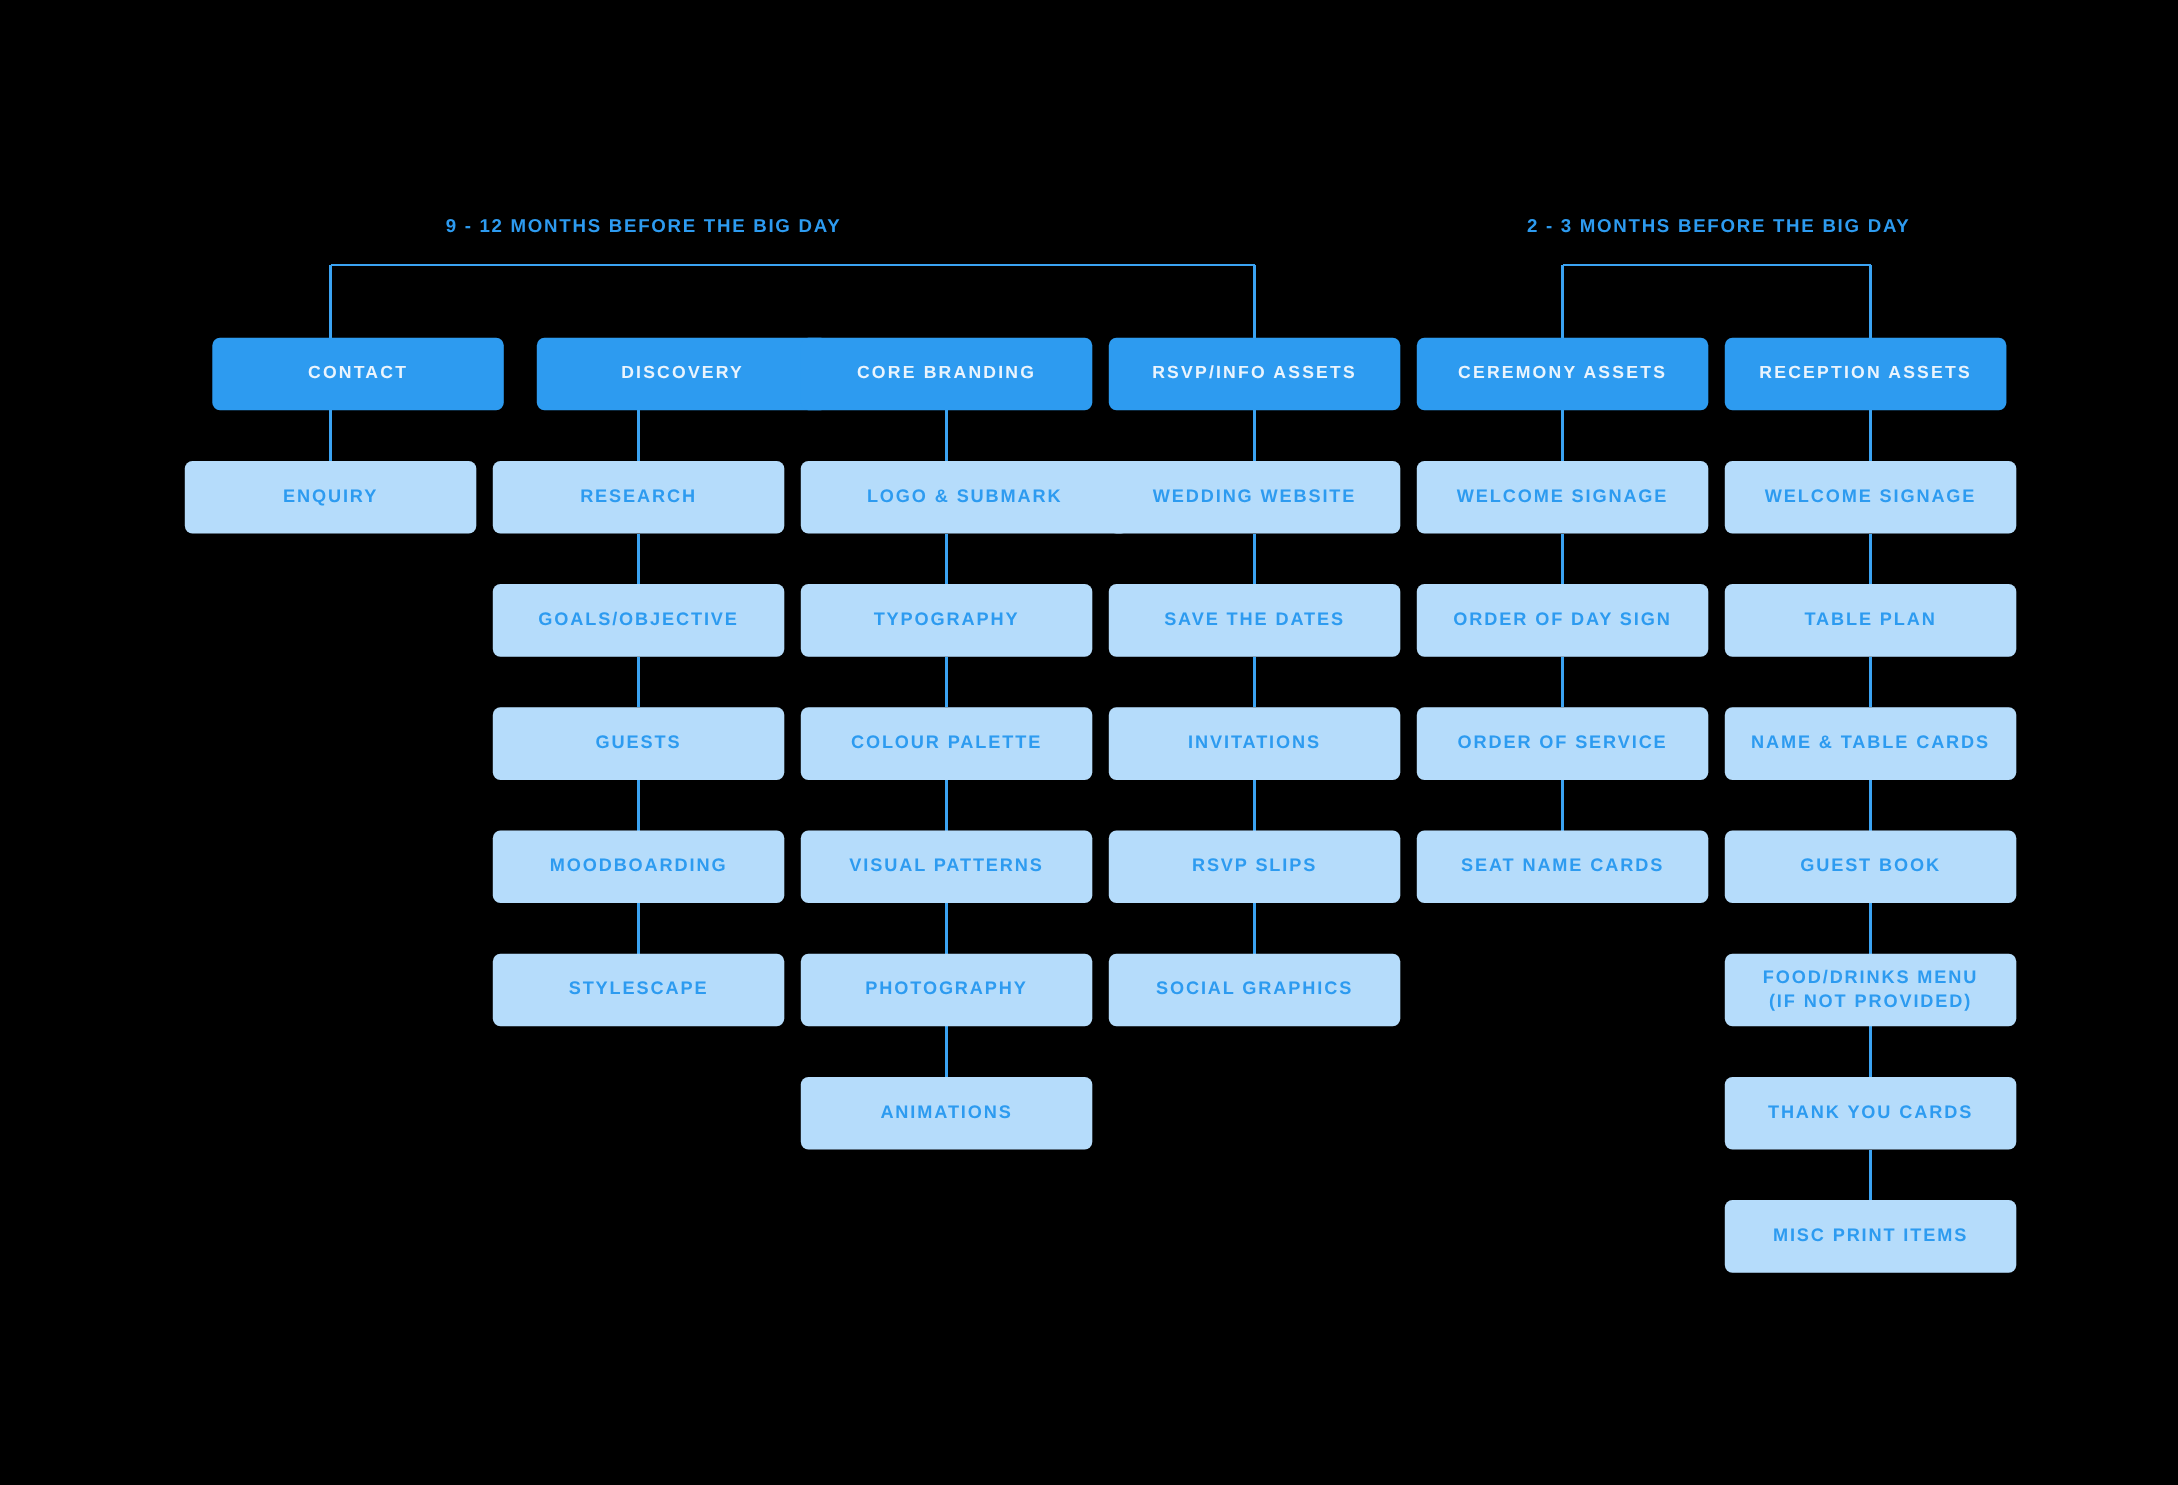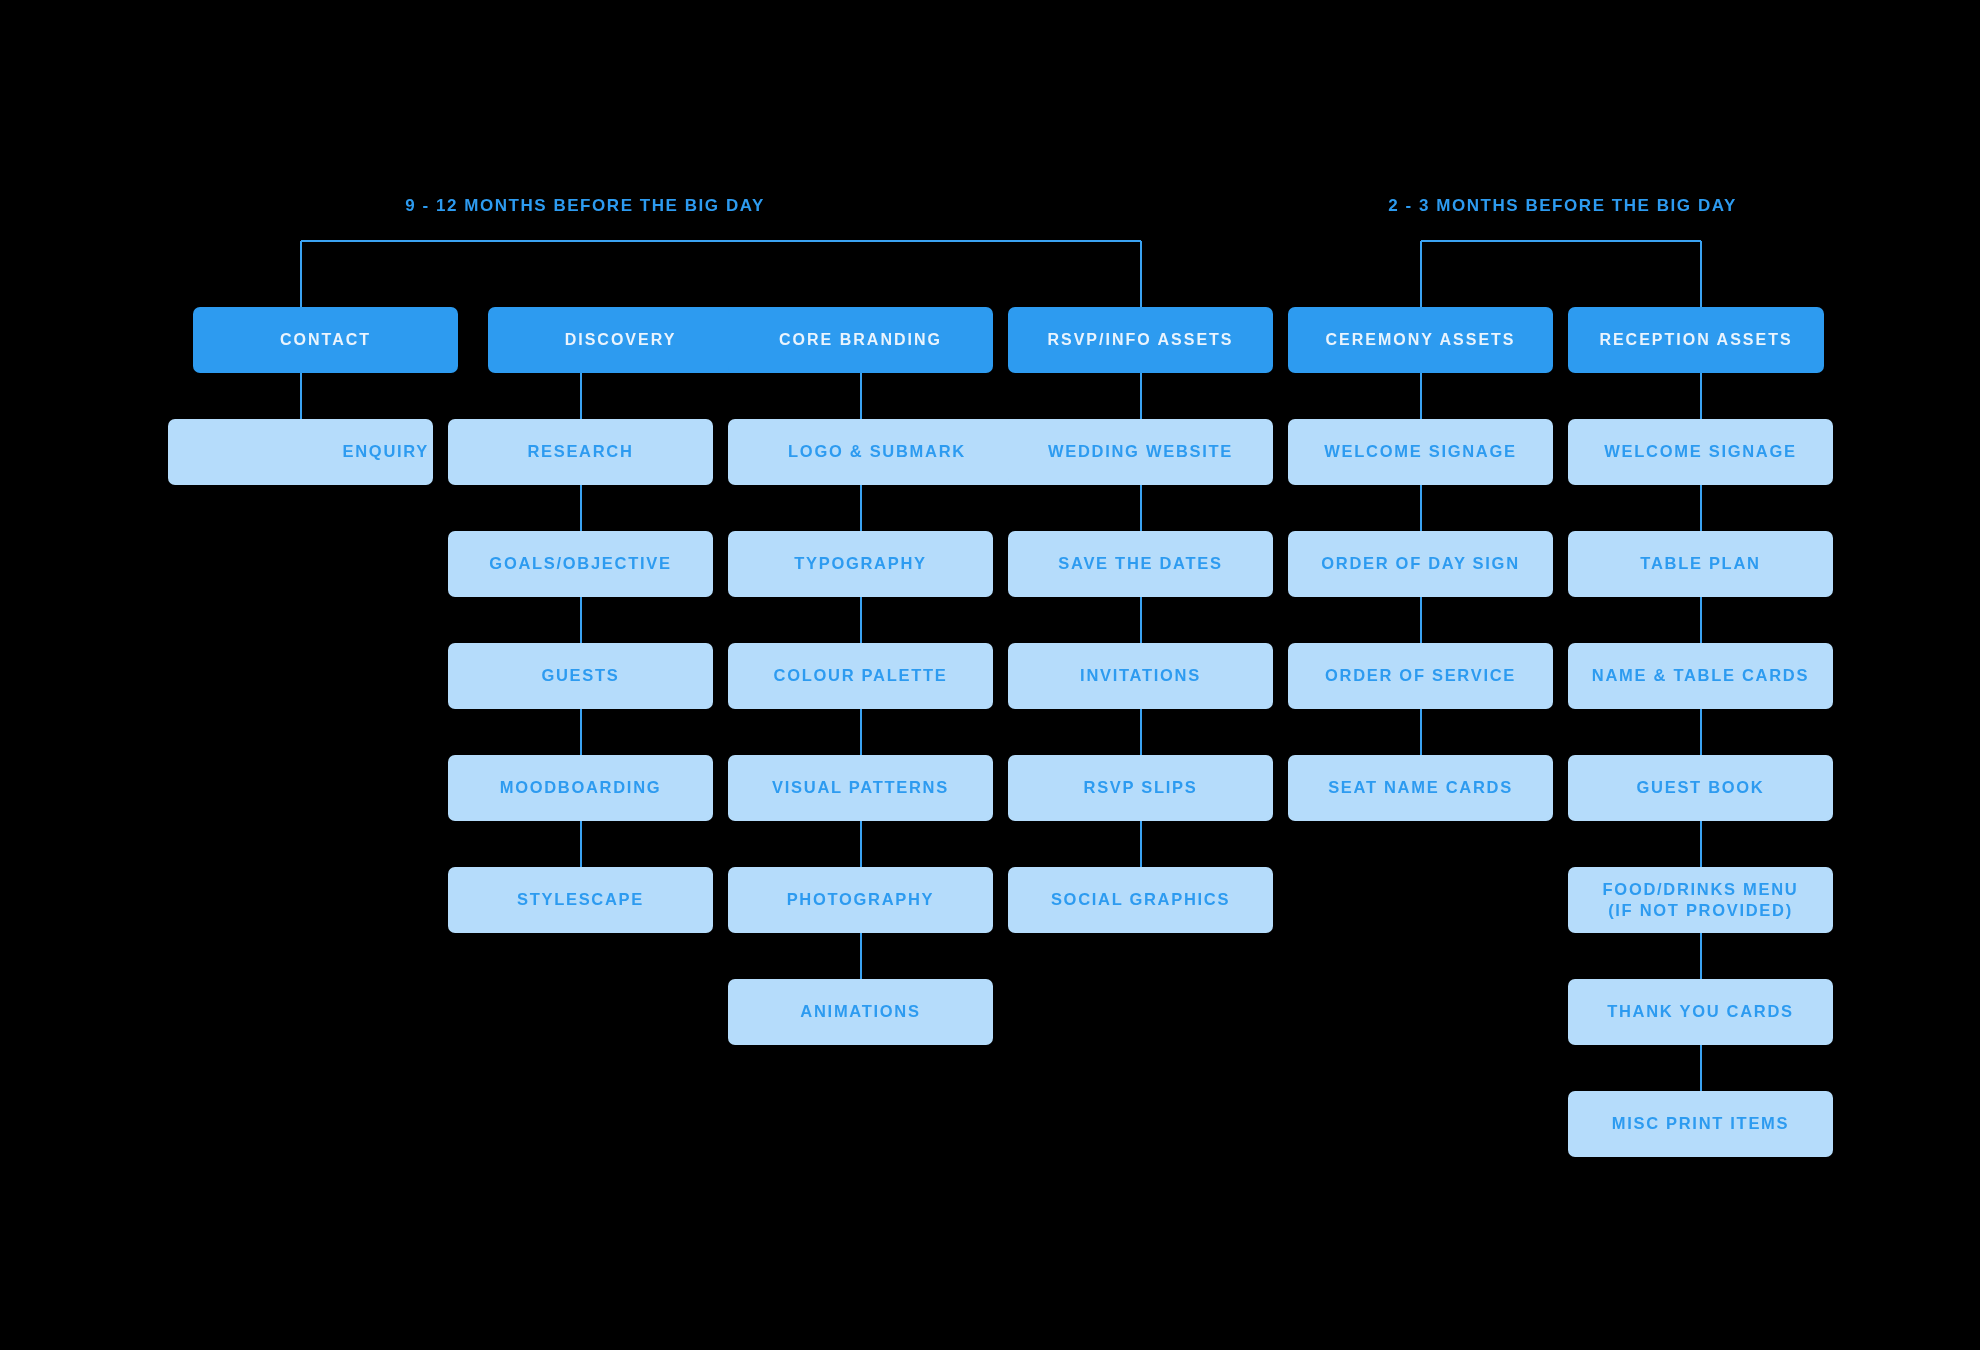--- a/index.html
+++ b/index.html
@@ -119,21 +119,21 @@
     </svg>
 
   <div id="headings-layer">
       <div class="group-heading" style="left: 280px; top: 196px; width: 610px;">9 - 12 MONTHS BEFORE THE BIG DAY</div>
       <div class="group-heading" style="left: 1355px; top: 196px; width: 415px;">2 - 3 MONTHS BEFORE THE BIG DAY</div>
     </div>
   <div id="nodes-layer">
       <div class="node header" style="left: 168px; top: 307px; width: 265px; height: 66px; margin-left: 25px;">
         <span class="node-label">CONTACT</span>
       </div>
-      <div class="node leaf" style="left: 168px; top: 419px; width: 265px; height: 66px; justify-content: flex-end;">
+      <div class="node leaf" style="left: 168px; top: 419px; width: 265px; height: 66px;">
         <span class="node-label">ENQUIRY</span>
       </div>
       <div class="node header" style="left: 448px; top: 307px; width: 265px; height: 66px; margin-left: 40px;">
         <span class="node-label">DISCOVERY</span>
       </div>
       <div class="node leaf" style="left: 448px; top: 419px; width: 265px; height: 66px;">
         <span class="node-label">RESEARCH</span>
       </div>
       <div class="node leaf" style="left: 448px; top: 531px; width: 265px; height: 66px;">
         <span class="node-label">GOALS/OBJECTIVE</span>

